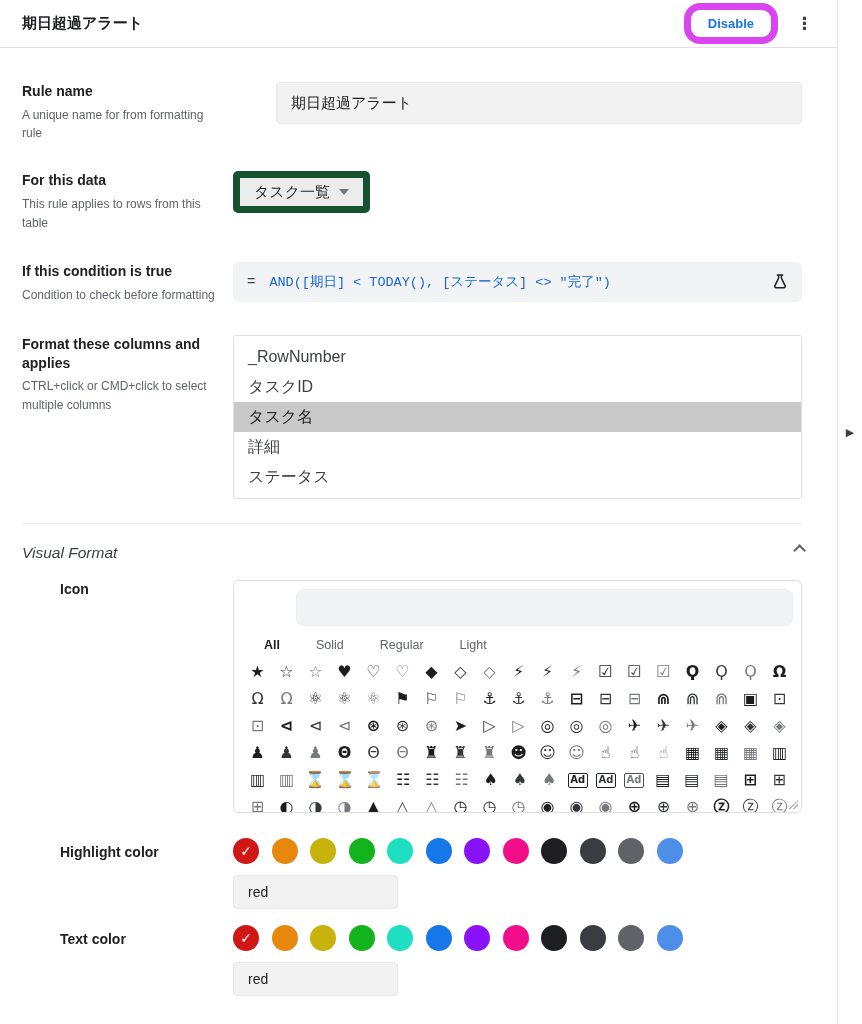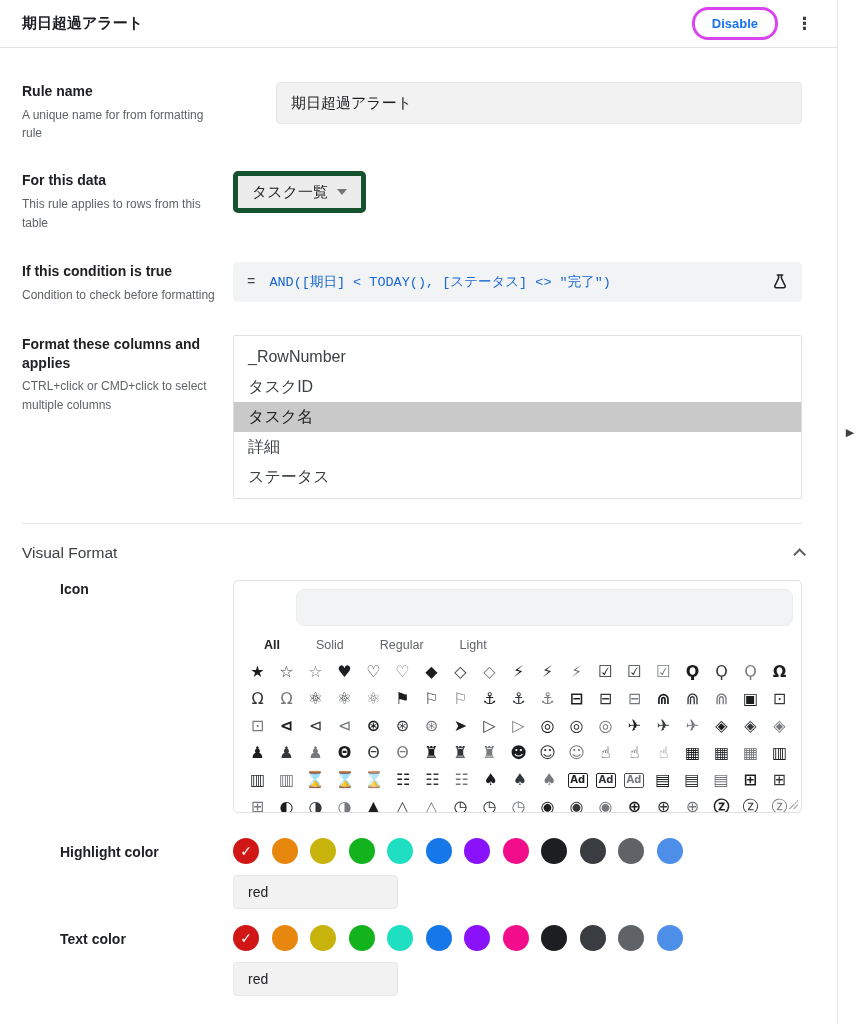--- a/index.html
+++ b/index.html
@@ -6,57 +6,57 @@
   html,body { background:#fff; }
   body { font-family:"Liberation Sans","DejaVu Sans",sans-serif; color:#202124; }
   .page { position:relative; width:862px; height:1024px; background:#fff; overflow:hidden; display:flex; }
   .main { width:838px; border-right:1px solid #e6e6e6; }
   .rail { width:24px; display:flex; align-items:flex-start; justify-content:center; }
   .rail .expand { margin-top:426px; font-size:11px; color:#3c4043; cursor:pointer; }
 
   
   .header { height:48px; display:flex; align-items:center; padding:0 16px 0 22px; border-bottom:1px solid #e2e2e2; }
   .header .title { font-size:15px; font-weight:bold; color:#202124; flex:1; }
-  .btn-disable { background:#fff; border:3px solid #d946ef; border-radius:16px; color:#1a73e8;
+  .btn-disable { background:#fff; border:7px solid #d946ef; border-radius:16px; color:#1a73e8;
     font-size:13px; font-weight:bold; padding:6px 17px; cursor:pointer; font-family:inherit; }
   .kebab { font-size:17px; font-weight:bold; color:#3c4043; padding:4px 8px; margin-left:10px; cursor:pointer; letter-spacing:0; }
 
   
   .form-row { display:flex; padding:0 35px 0 22px; }
   .lcol { width:211px; flex:none; padding-right:14px; }
   .lcol.indent { padding-left:38px; }
   .fcol { flex:1; min-width:0; }
   .lbl { font-size:14px; font-weight:bold; color:#202124; line-height:1.35; }
   .help { font-size:12px; color:#5f6368; line-height:1.55; margin-top:5px; }
 
   .mt-rule { margin-top:34px;gap:43px; }
   .mt-data { margin-top:28px; }
   .mt-cond { margin-top:30px; }
   .mt-cols { margin-top:30px; }
 
   .text-input { width:100%; height:42px; background:#f2f2f2; border:1px solid #e7e7e7; border-radius:4px;
     font-size:15px; color:#202124; padding:0 14px; font-family:inherit; outline:none; }
 
-  .dd-btn { height:42px; background:#ececec; border:5px solid #14532d; border-radius:5px; display:inline-flex;
+  .dd-btn { height:42px; background:#ececec; border:7px solid #14532d; border-radius:5px; display:inline-flex;
     align-items:center; gap:9px; padding:0 14px; font-size:15px; color:#202124; cursor:pointer; font-family:inherit; }
   .caret-down { width:0; height:0; border-left:5px solid transparent; border-right:5px solid transparent; border-top:6px solid #757575; }
 
   .formula-bar { height:40px; background:#f1f3f4; border-radius:5px; display:flex; align-items:center; padding:0 12px 0 14px; }
   .formula-bar .eq { font-family:"Liberation Mono","DejaVu Sans Mono",monospace; font-size:14px; color:#444; margin-right:14px; }
   .formula-bar .formula { font-family:"Liberation Mono","DejaVu Sans Mono",monospace; font-size:13.5px; color:#1967d2; flex:1;
     white-space:nowrap; overflow:hidden; }
   .flask { flex:none; margin-left:8px; cursor:pointer; display:flex; }
 
   .listbox { border:1px solid #e0e0e0; border-radius:2px; background:#fff; padding:6px 0; }
   .col-item { height:30px; line-height:30px; padding:0 14px; font-size:16px; color:#3c4043; cursor:pointer; }
   .col-item.sel { background:#c9c9c9; color:#202124; }
 
   .divider { height:1px; background:#e7e7e7; margin:24px 35px 0 22px; }
 
-  .section-head { display:flex; align-items:center; padding:20px 35px 0 22px; cursor:pointer; }
+  .section-head { display:flex; align-items:flex-start; padding:20px 35px 0 22px; cursor:pointer;font-style:italic; }
   .section-head .stitle { flex:1; font-size:15.5px; color:#3c4043; }
   .chev-up { width:9px; height:9px; border-top:2px solid #5f6368; border-right:2px solid #5f6368;
     transform:rotate(-45deg) translateY(3px); }
 
   .mt-icon { margin-top:18px; }
   .icon-panel { border:1px solid #e0e0e0; border-radius:5px; background:#fff; height:233px; position:relative; overflow:hidden; }
   .icon-search-wrap { padding:8px 8px 0 62px; }
   .icon-search { width:100%; height:37px; background:#f1f3f4; border:1px solid #ececec; border-radius:8px;
     font-size:14px; padding:0 12px; outline:none; font-family:inherit; }
   .icon-tabs { display:flex; gap:36px; padding:12px 0 4px 30px; }

